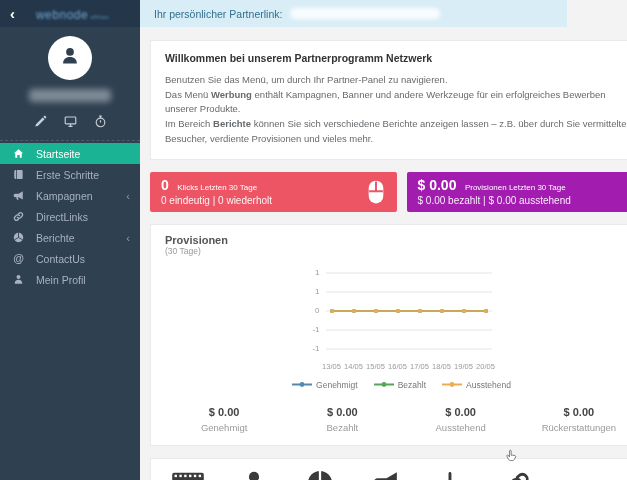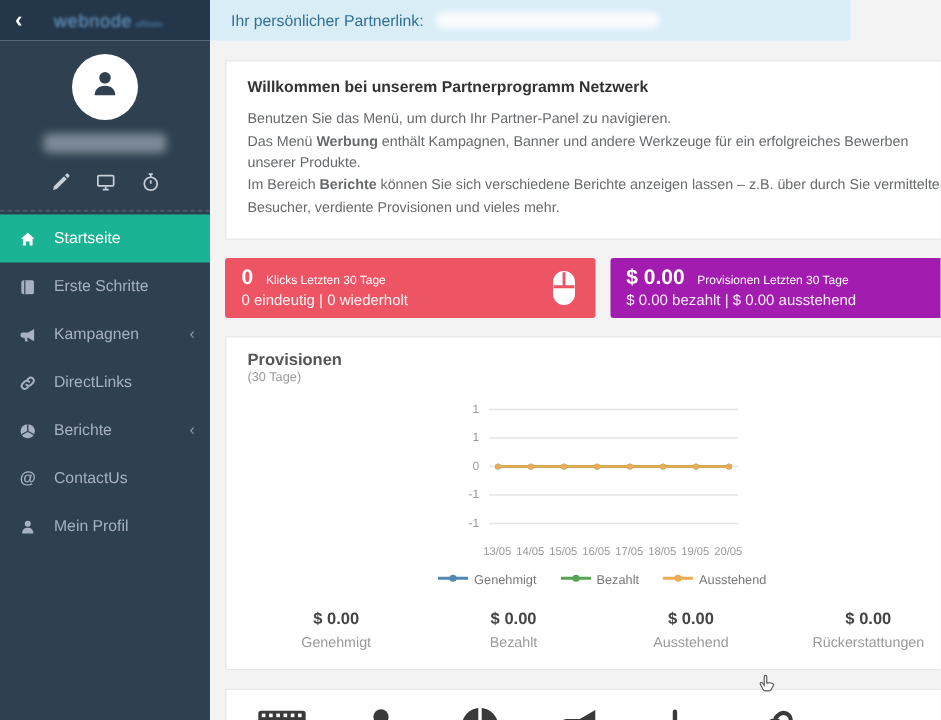--- a/index.html
+++ b/index.html
@@ -23,21 +23,21 @@
   
   .sidebar { position:absolute; left:0; top:27px; width:140px; height:453px; background:#2f4050; --ibg:#2f4050; }
   .avatar { width:44px; height:44px; border-radius:50%; background:#fff; margin:9px auto 0;
     display:flex; align-items:center; justify-content:center; color:#2f4050; }
   .blurred-name { width:82px; height:13px; margin:9px auto 0; border-radius:4px;
     background:#8b97a3; opacity:.85; filter:blur(3px); }
   .tools { display:flex; justify-content:center; gap:17px; margin-top:13px; color:#c7cfd8; }
   .tools .tool { cursor:pointer; display:flex; }
   .side-divider { border-top:1px dashed #4c5d6e; margin-top:12px; }
   .menu { list-style:none; margin-top:2px; }
-  .menu-item { height:32px; display:flex; align-items:center; padding:0 10px 0 12px;
+  .menu-item { height:21px; display:flex; align-items:center; padding:0 10px 0 12px;
     color:#a7b1c2; font-size:10.5px; cursor:pointer; }
   .menu-item.active { background:#1ab394; color:#fff; }
   .menu-item .mi-icon { width:13px; display:flex; justify-content:center; margin-right:11px; }
   .menu-item .mi-label { flex:1; }
   .menu-item .mi-caret { font-size:11px; opacity:.8; }
 
   
   .main { position:absolute; left:140px; top:27px; width:523px; height:453px; padding:13px 10px 4px; }
   .card { background:#fff; border:1px solid #e7eaec; }
 

